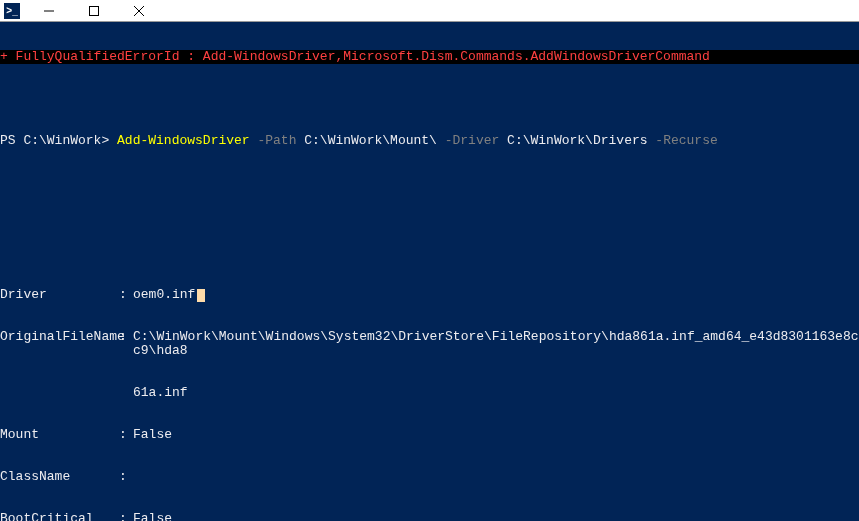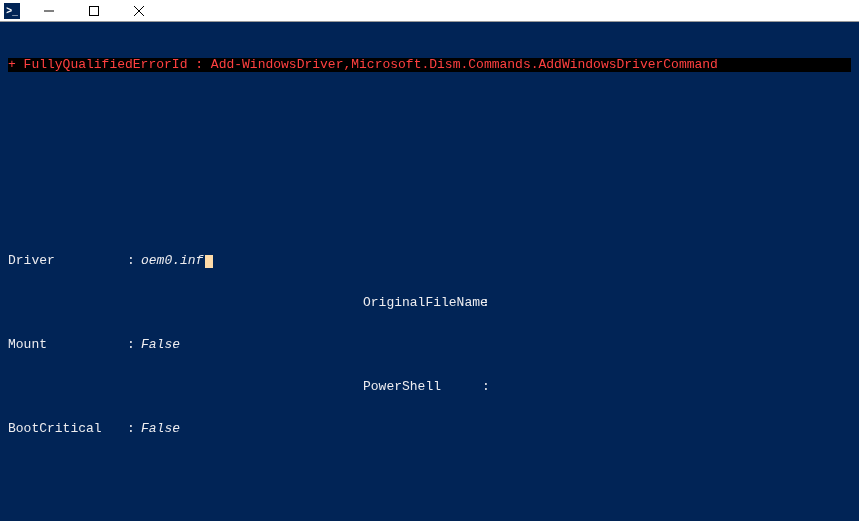--- a/index.html
+++ b/index.html
@@ -43,42 +43,42 @@
     display: flex;
     align-items: center;
     justify-content: center;
     font-family: sans-serif;
     font-size: 12px;
   }
   .win-btn svg { width: 10px; height: 10px; }
   .terminal {
     flex: 1;
     background: #012456;
-    padding: 8px;
+    padding: 0;
     line-height: 14px;
     white-space: pre;
     overflow: hidden;
   }
   .line { min-height: 14px; white-space: pre-wrap; word-break: break-all; }
   .error-red { background: #000000; color: #ff4040; }
   .prompt-white { color: #eeedf0; }
   .cmd-yellow { color: #ffff00; }
   .param-gray { color: #808080; }
   .cursor {
     display: inline-block;
     width: 8px;
     height: 13px;
     background: #fedba9;
     vertical-align: text-bottom;
     margin-left: 2px;
   }
-  .kv { display: flex; justify-content: center; }
+  .kv { display: flex; }
   .kv-key { width: 119px; flex-shrink: 0; }
   .kv-sep { width: 14px; flex-shrink: 0; }
-  .kv-val { flex: 1; white-space: pre-wrap; word-break: break-all; font-style: italic; }
+  .kv-val { flex: 1; white-space: pre-wrap; word-break: break-all; }
   .indent { padding-left: 133px; }
 </style>
 </head>
 <body>
 
 <div class="titlebar">
   <span class="titlebar-icon">&gt;_</span>
   <div class="win-controls">
     <div class="win-btn">
       <svg viewBox="0 0 10 10">
@@ -95,28 +95,30 @@
           <line x1="0" y1="0" x2="10" y2="10" stroke="#000" stroke-width="1"></line>
           <line x1="10" y1="0" x2="0" y2="10" stroke="#000" stroke-width="1"></line>
         </svg>
     </div>
   </div>
 </div>
 
 <div class="terminal">
   <div class="line error-red">+ FullyQualifiedErrorId : Add-WindowsDriver,Microsoft.Dism.Commands.AddWindowsDriverCommand</div>
   <div class="line">&nbsp;</div>
+  <div class="line"><span class="prompt-white">PS C:\WinWork&gt; </span><span class="cmd-yellow">Add-WindowsDriver</span><span class="param-gray"> -Path </span><span class="prompt-white">C:\WinWork\Mount\</span><span class="param-gray"> -Driver </span><span class="prompt-white">C:\WinWork\Drivers</span><span class="param-gray"> -Recurse</span></div>
   <div class="line">&nbsp;</div>
   <div class="line">&nbsp;</div>
 
   
   <div class="kv"><span class="kv-key">Driver</span><span class="kv-sep">: </span><span class="kv-val"><span>oem0.inf</span><span class="cursor"></span></span></div>
-  <div class="kv"><span class="kv-key">OriginalFileName</span><span class="kv-sep">: </span></div>
+  <div class="kv"><span class="kv-key">OriginalFileName</span><span class="kv-sep">: </span><span class="kv-val">C:\WinWork\Mount\Windows\System32\DriverStore\FileRepository\hda861a.inf_amd64_e43d8301163e8cc9\hda8</span></div>
+  <div class="line indent">61a.inf</div>
   <div class="kv"><span class="kv-key">Mount</span><span class="kv-sep">: </span><span class="kv-val">False</span></div>
-  <div class="kv"><span class="kv-key">PowerShell</span><span class="kv-sep">: </span></div>
+  <div class="kv"><span class="kv-key">ClassName</span><span class="kv-sep">: </span></div>
   <div class="kv"><span class="kv-key">BootCritical</span><span class="kv-sep">: </span><span class="kv-val">False</span></div>
   
   
   
   
 
   
   
   
   

